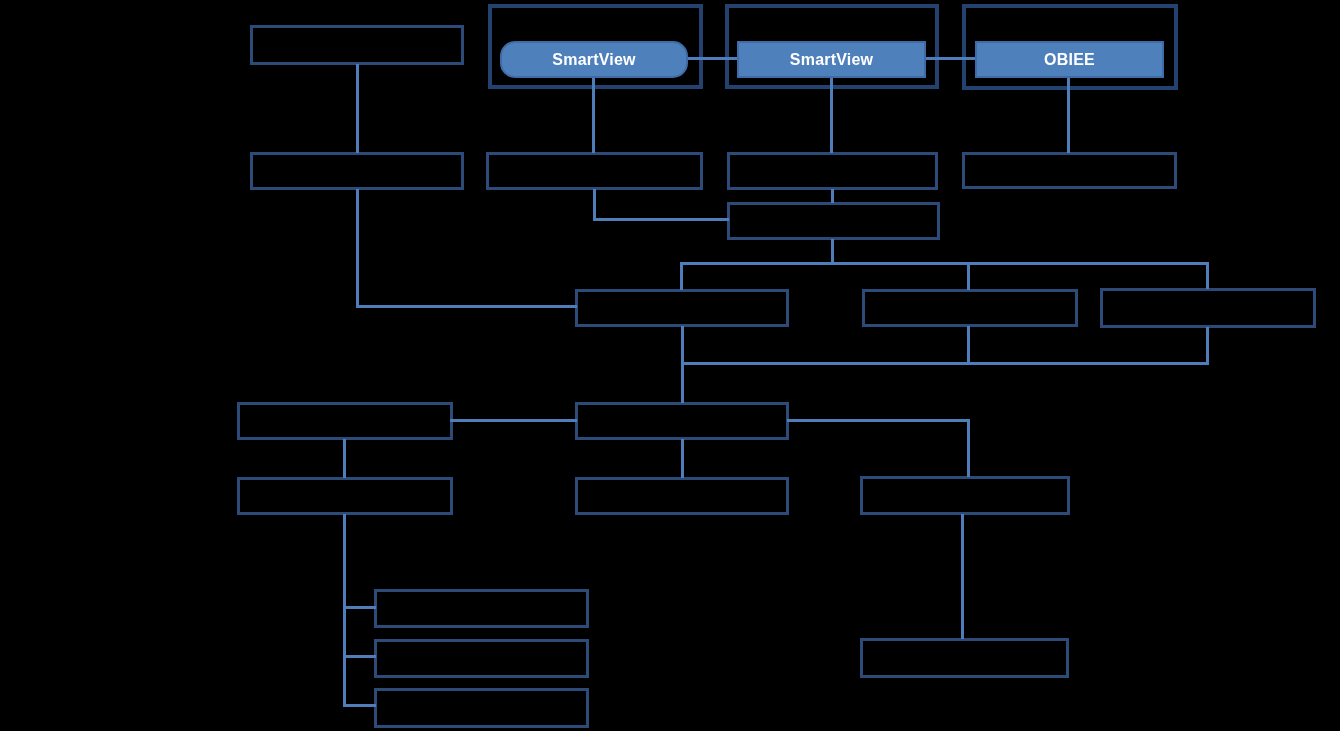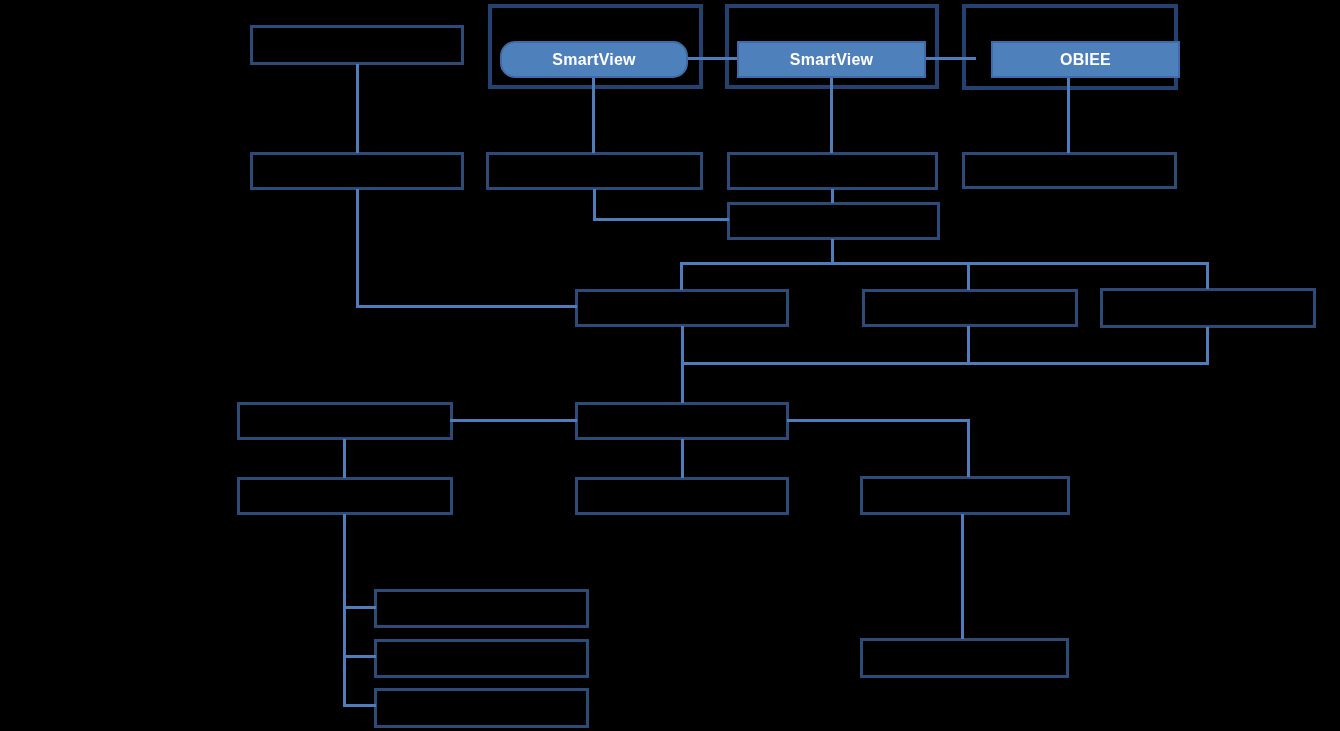--- a/index.html
+++ b/index.html
@@ -47,21 +47,21 @@
   <div class="container" style="left:488px;top:4px;width:215px;height:85px;"></div>
   <div class="container" style="left:725px;top:4px;width:214px;height:85px;"></div>
   <div class="container" style="left:962px;top:4px;width:216px;height:86px;"></div>
 
   <div class="node" style="left:500px;top:41px;width:188px;height:37px;border-radius:15px;">
     <span>SmartView</span>
   </div>
   <div class="node" style="left:737px;top:41px;width:189px;height:37px;">
     <span>SmartView</span>
   </div>
-  <div class="node" style="left:975px;top:41px;width:189px;height:37px;margin-left:16px;">
+  <div class="node" style="left:975px;top:41px;width:189px;height:37px;">
     <span>OBIEE</span>
   </div>
 
   <div class="box" style="left:250px;top:152px;width:214px;height:38px;"></div>
   <div class="box" style="left:486px;top:152px;width:217px;height:38px;"></div>
   <div class="box" style="left:727px;top:152px;width:211px;height:38px;"></div>
   <div class="box" style="left:962px;top:152px;width:215px;height:37px;"></div>
 
   <div class="box" style="left:727px;top:202px;width:213px;height:38px;"></div>
 

